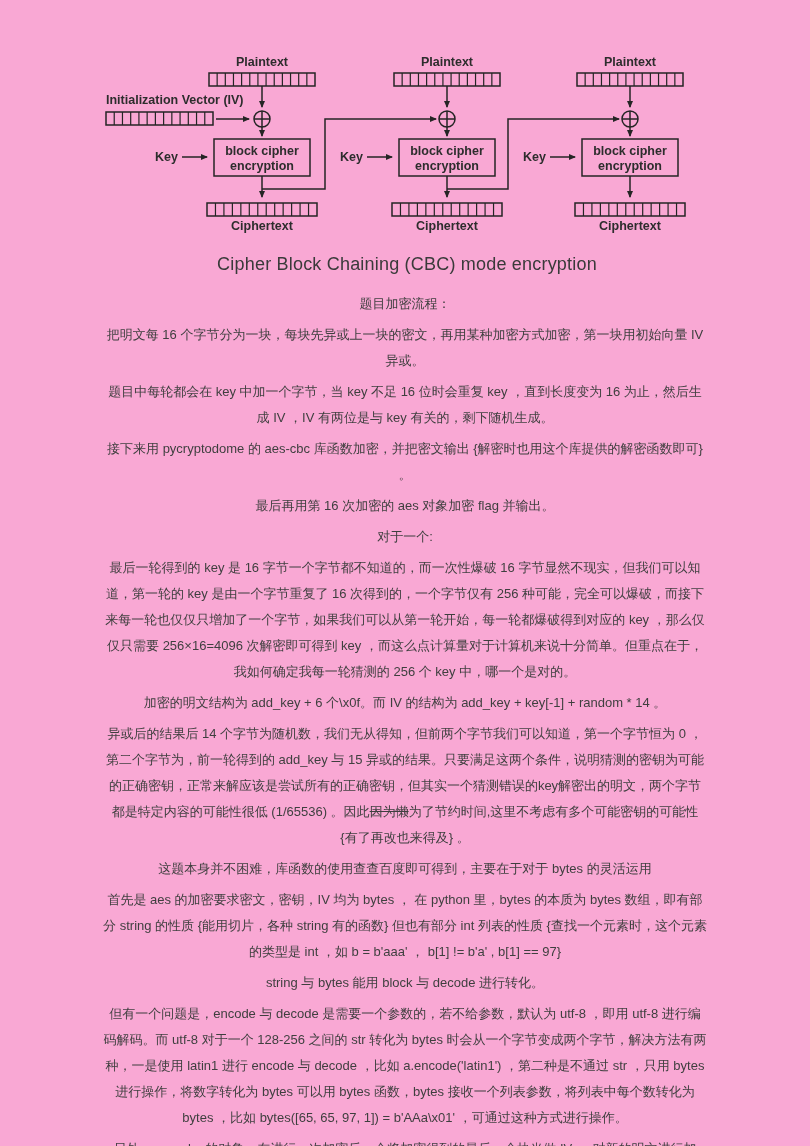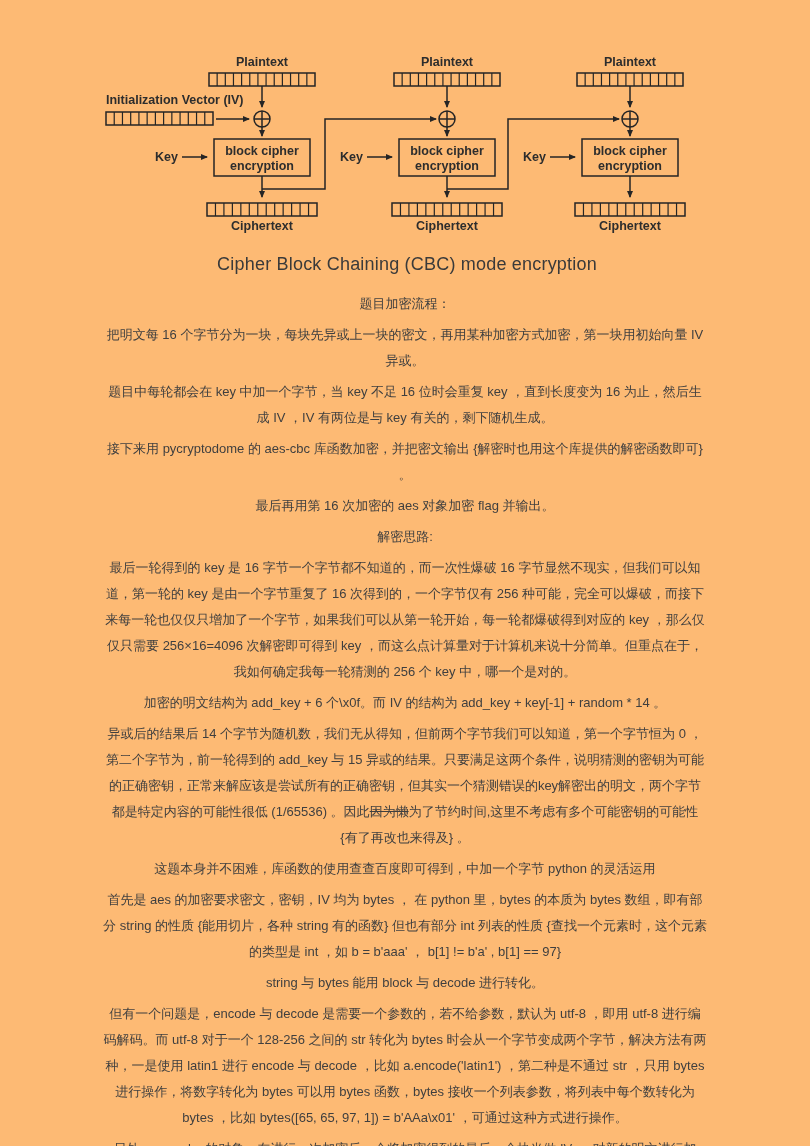--- a/index.html
+++ b/index.html
@@ -1,17 +1,17 @@
 <!DOCTYPE html>
 <html><head>
 <meta charset="utf-8">
 <style>
   html,body{margin:0;padding:0;background:#ffffff;}
   .page{
-    width:810px;height:1146px;background:#fdba74;overflow:hidden;
+    width:810px;height:1146px;background:#f9a8d4;overflow:hidden;
     font-family:"Liberation Sans","DejaVu Sans",sans-serif;
   }
   .figure{margin:0;padding:0;}
   svg.cbc{display:block;margin-top:46px;}
   svg.cbc text{fill:#2d2d2d;font-family:"Liberation Sans","DejaVu Sans",sans-serif;font-size:12.5px;font-weight:600;}
   .st{stroke:#252525;stroke-width:1.5;fill:none;}
   .cellline{stroke:#252525;stroke-width:1.2;}
   .caption{
     text-align:center;font-size:18px;font-weight:400;color:#3a3a3a;
     margin:12px 0 16px 4px;letter-spacing:0.2px;
@@ -193,24 +193,24 @@
   </div>
 
   <h1 class="caption">Cipher Block Chaining (CBC) mode encryption</h1>
 
   <div class="article" id="article">
       <p><span>题目加密流程：</span></p>
       <p><span>把明文每 16 个字节分为一块，每块先异或上一块的密文，再用某种加密方式加密，第一块用初始向量 IV 异或。</span></p>
       <p><span>题目中每轮都会在 key 中加一个字节，当 key 不足 16 位时会重复 key ，直到长度变为 16 为止，然后生成 IV ，IV 有两位是与 key 有关的，剩下随机生成。</span></p>
       <p><span>接下来用 pycryptodome 的 aes-cbc 库函数加密，并把密文输出 {解密时也用这个库提供的解密函数即可} 。</span></p>
       <p><span>最后再用第 16 次加密的 aes 对象加密 flag 并输出。</span></p>
-      <p><span>解密思路:</span></p>
+      <p><span>对于一个:</span></p>
       <p><span>最后一轮得到的 key 是 16 字节一个字节都不知道的，而一次性爆破 16 字节显然不现实，但我们可以知道，第一轮的 key 是由一个字节重复了 16 次得到的，一个字节仅有 256 种可能，完全可以爆破，而接下来每一轮也仅仅只增加了一个字节，如果我们可以从第一轮开始，每一轮都爆破得到对应的 key ，那么仅仅只需要 256×16=4096 次解密即可得到 key ，而这么点计算量对于计算机来说十分简单。但重点在于，我如何确定我每一轮猜测的 256 个 key 中，哪一个是对的。</span></p>
       <p><span>加密的明文结构为 add_key + 6 个\x0f。而 IV 的结构为 add_key + key[-1] + random * 14 。</span></p>
       <p><span>异或后的结果后 14 个字节为随机数，我们无从得知，但前两个字节我们可以知道，第一个字节恒为 0 ，第二个字节为，前一轮得到的 add_key 与 15 异或的结果。只要满足这两个条件，说明猜测的密钥为可能的正确密钥，正常来解应该是尝试所有的正确密钥，但其实一个猜测错误的key解密出的明文，两个字节都是特定内容的可能性很低 (1/65536) 。因此</span><s>因为懒</s><span>为了节约时间,这里不考虑有多个可能密钥的可能性 {有了再改也来得及} 。</span></p>
-      <p><span>这题本身并不困难，库函数的使用查查百度即可得到，中加一个字节 python 的灵活运用</span></p>
+      <p><span>这题本身并不困难，库函数的使用查查百度即可得到，主要在于对于 bytes 的灵活运用</span></p>
       <p><span>首先是 aes 的加密要求密文，密钥，IV 均为 bytes ， 在 python 里，bytes 的本质为 bytes 数组，即有部分 string 的性质 {能用切片，各种 string 有的函数} 但也有部分 int 列表的性质 {查找一个元素时，这个元素的类型是 int ，如 b = b'aaa' ， b[1] != b'a' , b[1] == 97}</span></p>
       <p><span>string 与 bytes 能用 block 与 decode 进行转化。</span></p>
       <p><span>但有一个问题是，encode 与 decode 是需要一个参数的，若不给参数，默认为 utf-8 ，即用 utf-8 进行编码解码。而 utf-8 对于一个 128-256 之间的 str 转化为 bytes 时会从一个字节变成两个字节，解决方法有两种，一是使用 latin1 进行 encode 与 decode ，比如 a.encode('latin1') ，第二种是不通过 str ，只用 bytes 进行操作，将数字转化为 bytes 可以用 bytes 函数，bytes 接收一个列表参数，将列表中每个数转化为 bytes ，比如 bytes([65, 65, 97, 1]) = b'AAa\x01' ，可通过这种方式进行操作。</span></p>
       <p><span>另外， aes-cbc 的对象，在进行一次加密后，会将加密得到的最后一个块当做 IV ， 对新的明文进行加密。</span></p>
     </div>
 
 </div>
 
 </body></html>

